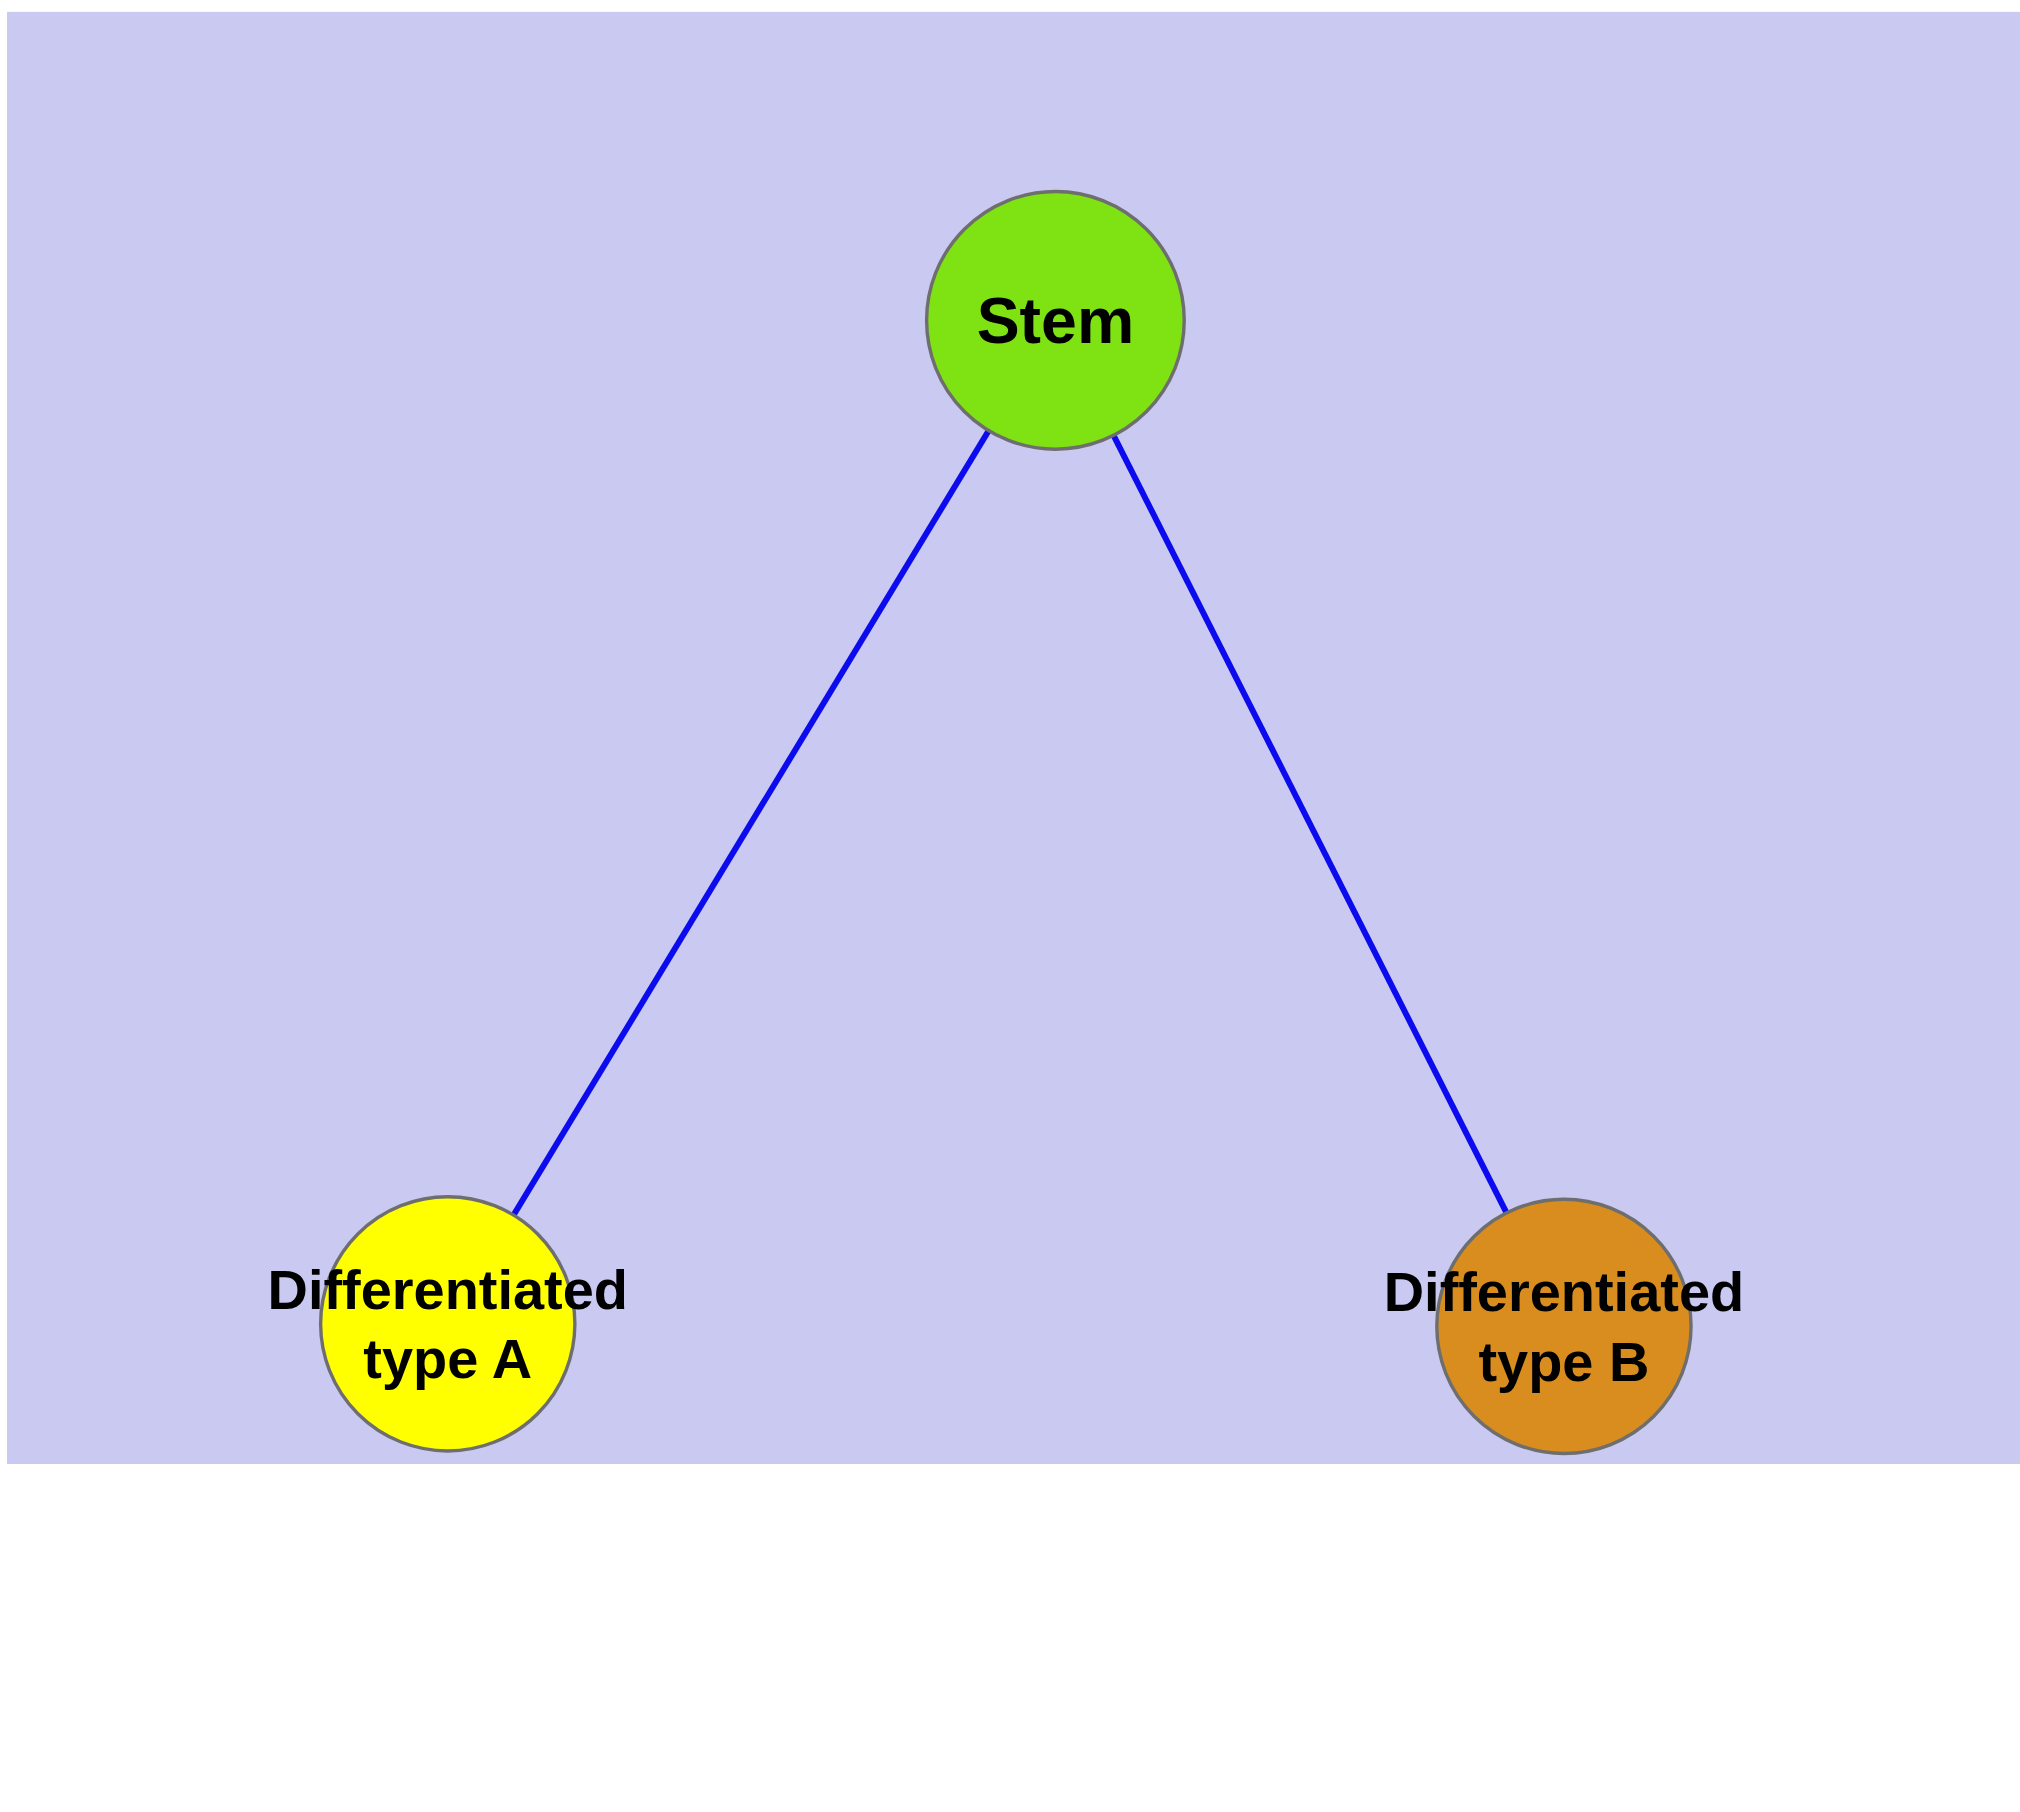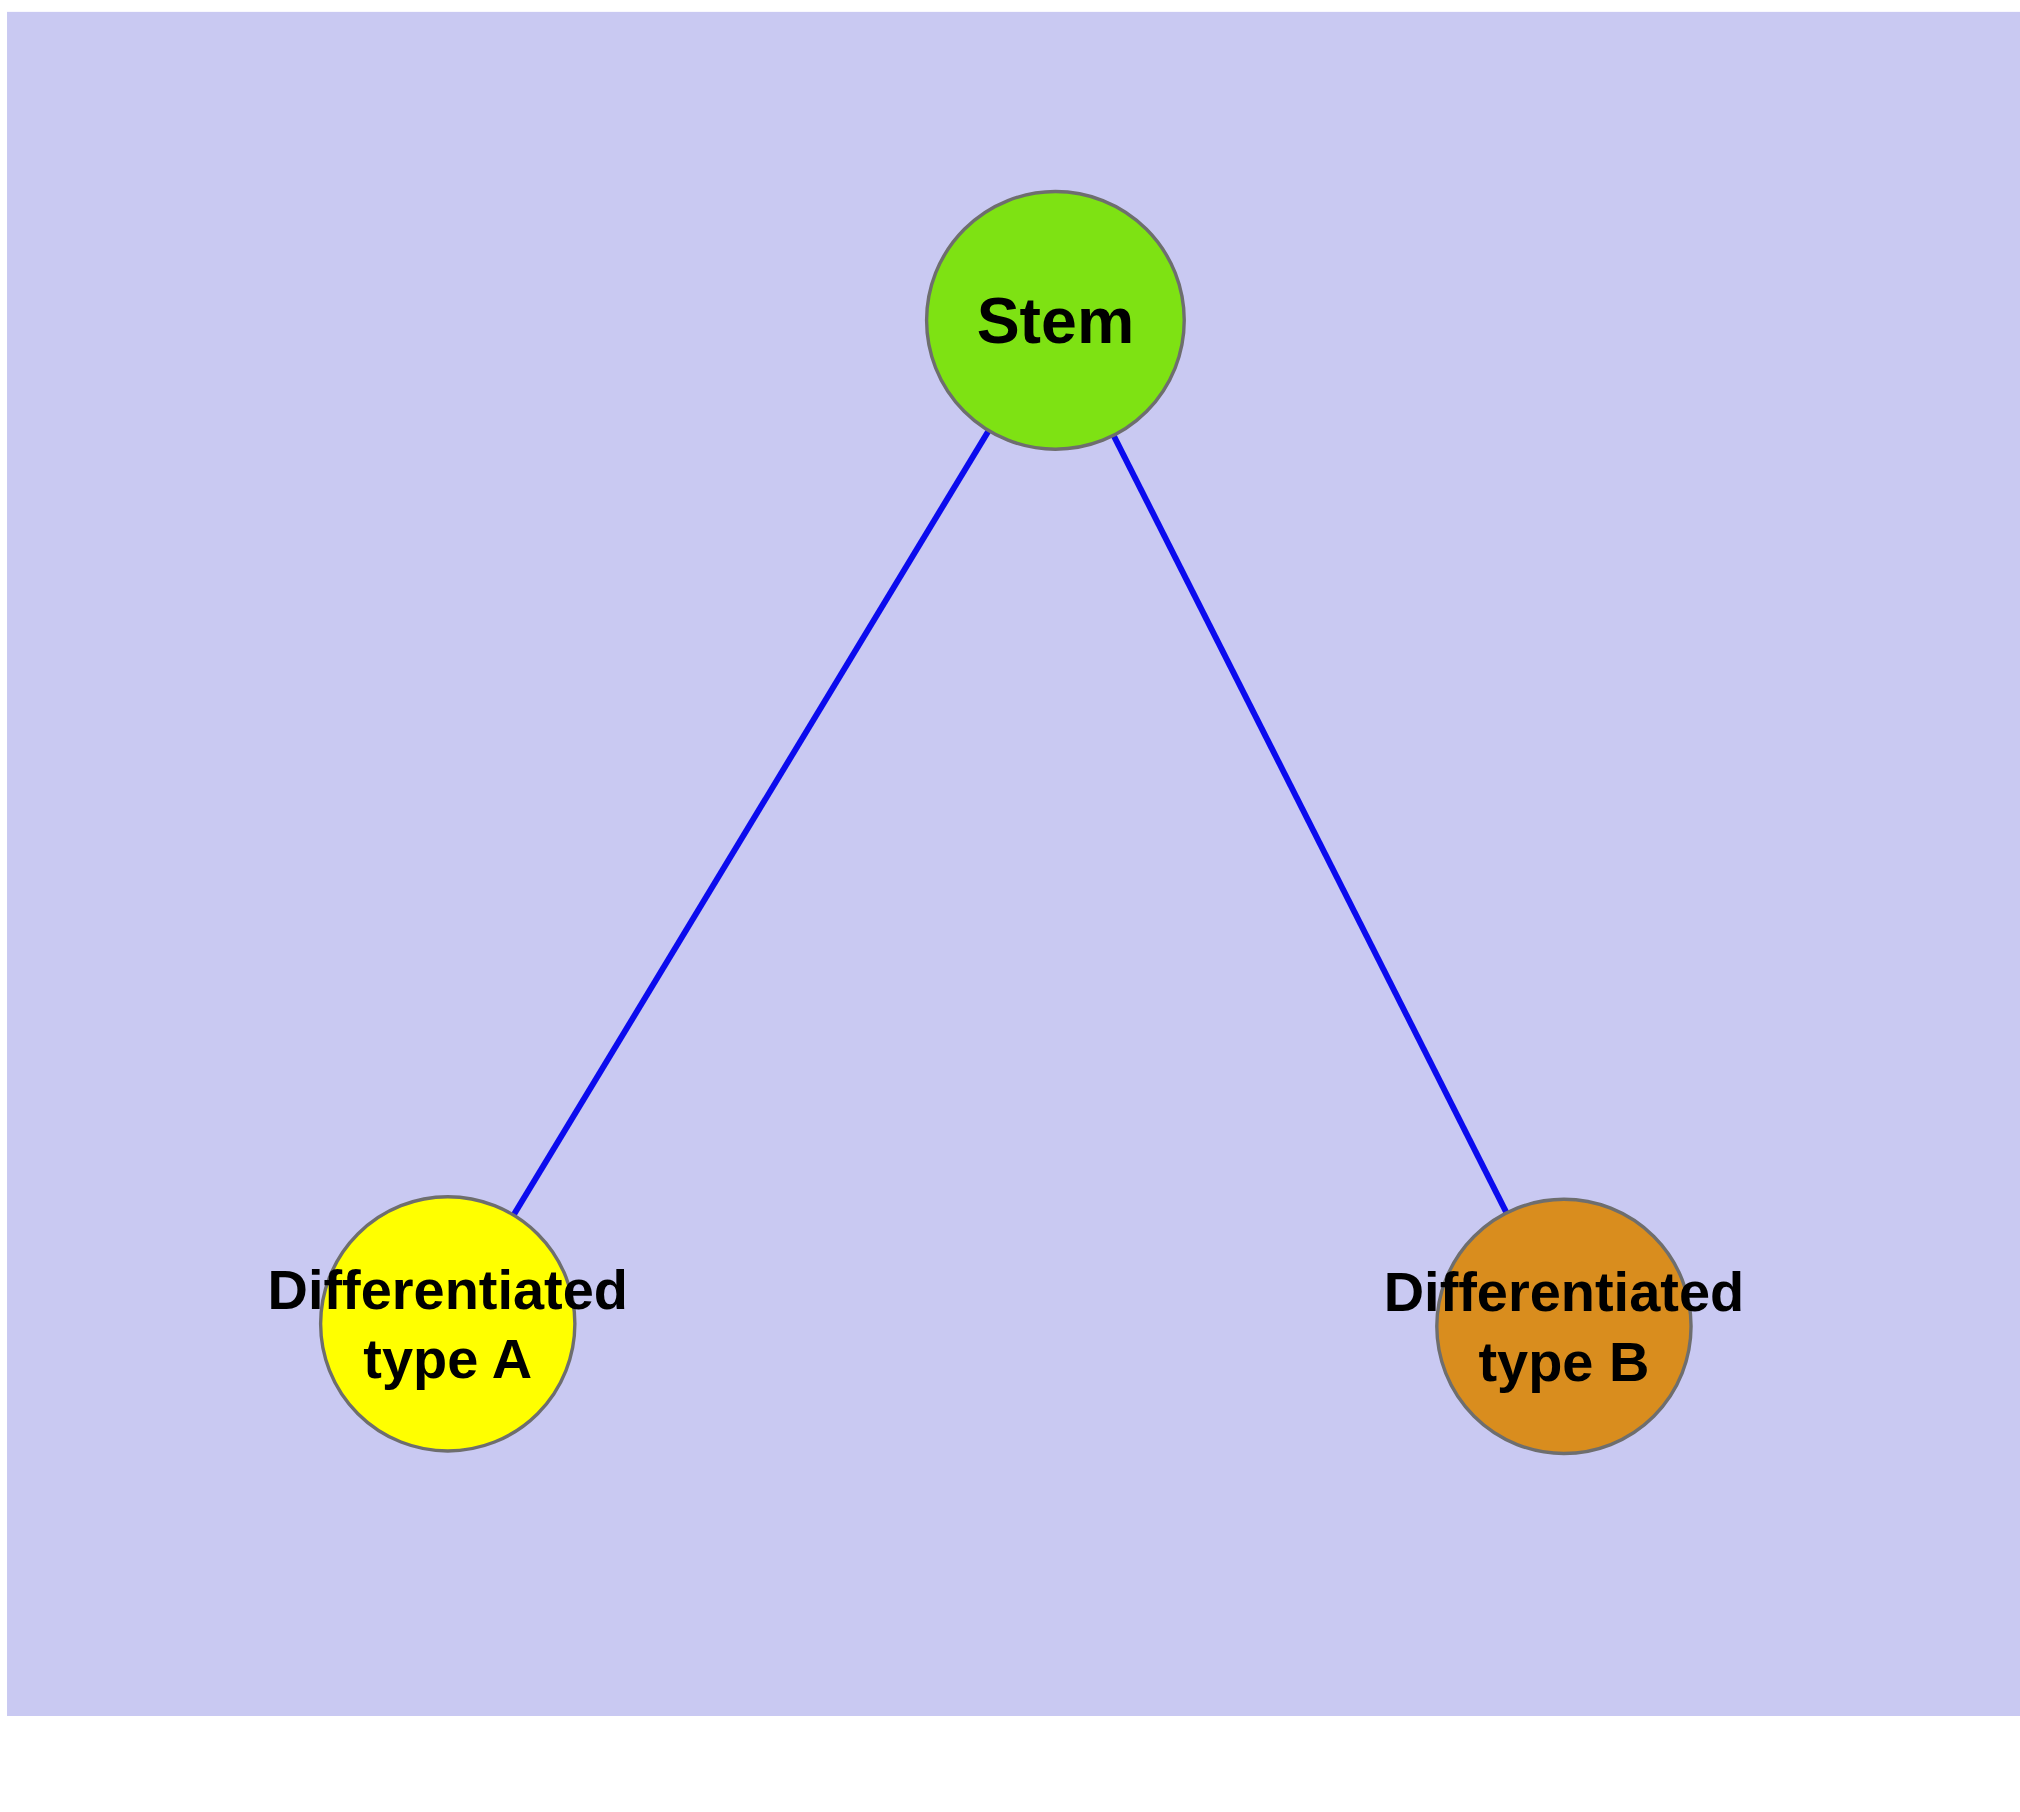--- a/index.html
+++ b/index.html
@@ -4,21 +4,21 @@
 <style>
   html, body {
     margin: 0;
     padding: 0;
     background: #ffffff;
     font-family: "Liberation Sans", sans-serif;
   }
   .stage {
     position: relative;
     width: 2021px;
-    height: 1716px;
+    height: 1464px;
     background: #ffffff;
     overflow: hidden;
   }
   svg#diagram-svg {
     display: block;
     width: 2021px;
     height: 1812px;
   }
   .node-label {
     font-family: "Liberation Sans", sans-serif;

